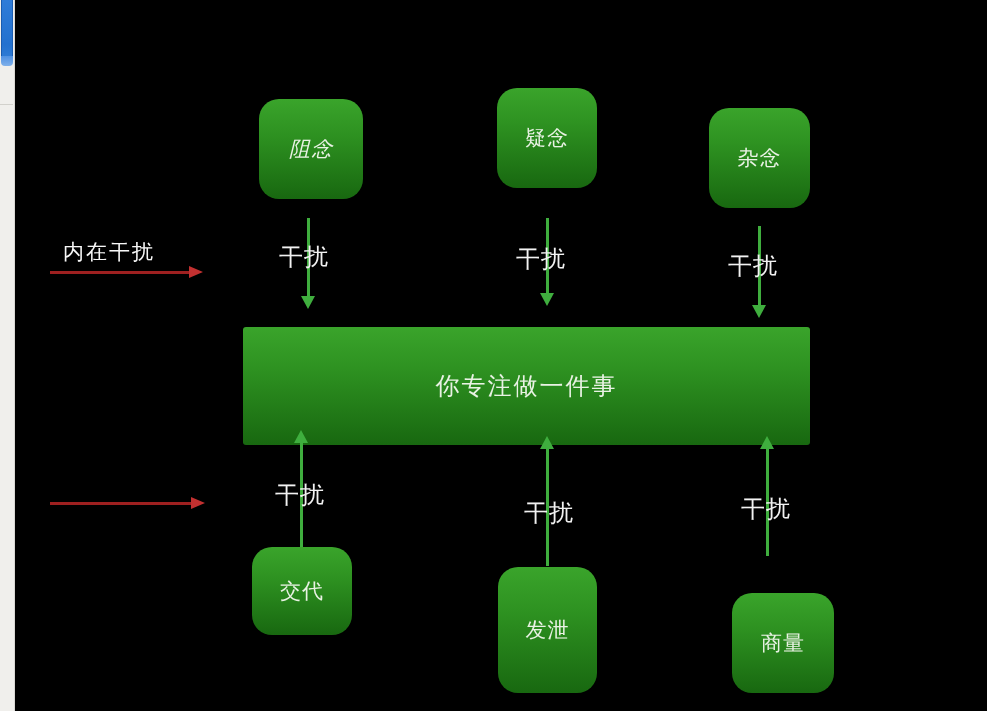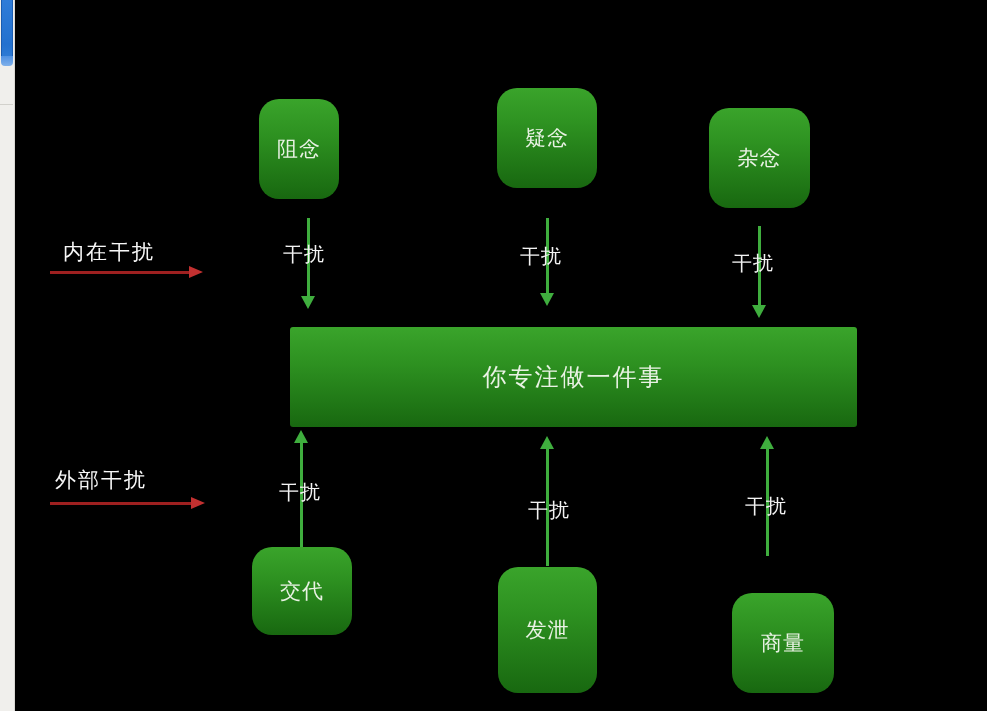--- a/index.html
+++ b/index.html
@@ -54,21 +54,21 @@
     border-top:13px solid #3fae3e;
   }
   .tri-up{
     position:absolute;width:0;height:0;
     border-left:7px solid transparent;border-right:7px solid transparent;
     border-bottom:13px solid #3fae3e;
   }
   
   .klabel{
     position:absolute;
-    color:#f2f2f2;font-size:20px;letter-spacing:1px;
+    color:#f2f2f2;font-size:24px;letter-spacing:1px;
     transform:translateX(-50%);
     white-space:nowrap;
   }
   
   .section-label{
     position:absolute;
     color:#f7f7f7;font-size:21px;letter-spacing:2px;
     white-space:nowrap;
   }
   .red-line{position:absolute;height:3px;background:#9e2020;}
@@ -82,31 +82,31 @@
 <body>
 
 <div id="canvas">
 
   <div class="edge-strip">
     <div class="edge-divider"></div>
   </div>
   <div class="edge-thumb"></div>
   <div class="edge-thumb-tip"></div>
 
-  <div class="node" style="left:259px;top:99px;width:80px;height:100px;">
+  <div class="node" style="left:259px;top:99px;width:104px;height:100px;font-style:italic;">
     <span>阻念</span>
   </div>
   <div class="node" style="left:497px;top:88px;width:100px;height:100px;">
     <span>疑念</span>
   </div>
   <div class="node" style="left:709px;top:108px;width:101px;height:100px;text-align:right;">
     <span>杂念</span>
   </div>
 
-  <div class="node center" style="left:243px;top:327px;width:567px;height:100px;margin-left:47px;">
+  <div class="node center" style="left:243px;top:327px;width:567px;height:118px;">
     <span>你专注做一件事</span>
   </div>
 
   <div class="node" style="left:252px;top:547px;width:100px;height:88px;">
     <span>交代</span>
   </div>
   <div class="node" style="left:498px;top:567px;width:99px;height:126px;">
     <span>发泄</span>
   </div>
   <div class="node" style="left:708px;top:593px;width:102px;height:100px;margin-left:24px;">
@@ -135,17 +135,16 @@
   <div class="klabel" style="left:541px;top:243px;">干扰</div>
   <div class="klabel" style="left:753px;top:250px;">干扰</div>
   <div class="klabel" style="left:300px;top:479px;">干扰</div>
   <div class="klabel" style="left:549px;top:497px;">干扰</div>
   <div class="klabel" style="left:766px;top:493px;">干扰</div>
 
   <div class="section-label" style="left:63px;top:238px;">内在干扰</div>
   <div class="red-line" style="left:50px;top:271px;width:141px;"></div>
   <div class="tri-right" style="left:189px;top:266px;"></div>
 
-  <div class="section-label" style="left:55px;top:466px;">外部干扰</div>
   <div class="red-line" style="left:50px;top:502px;width:142px;"></div>
   <div class="tri-right" style="left:191px;top:497px;"></div>
 
 </div>
 
 </body></html>

